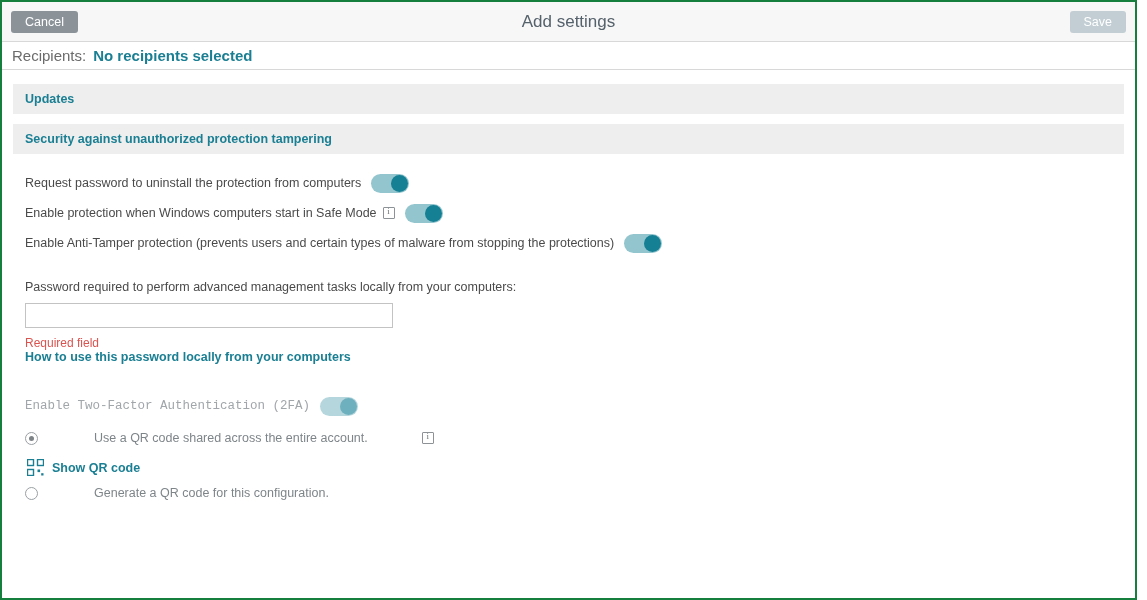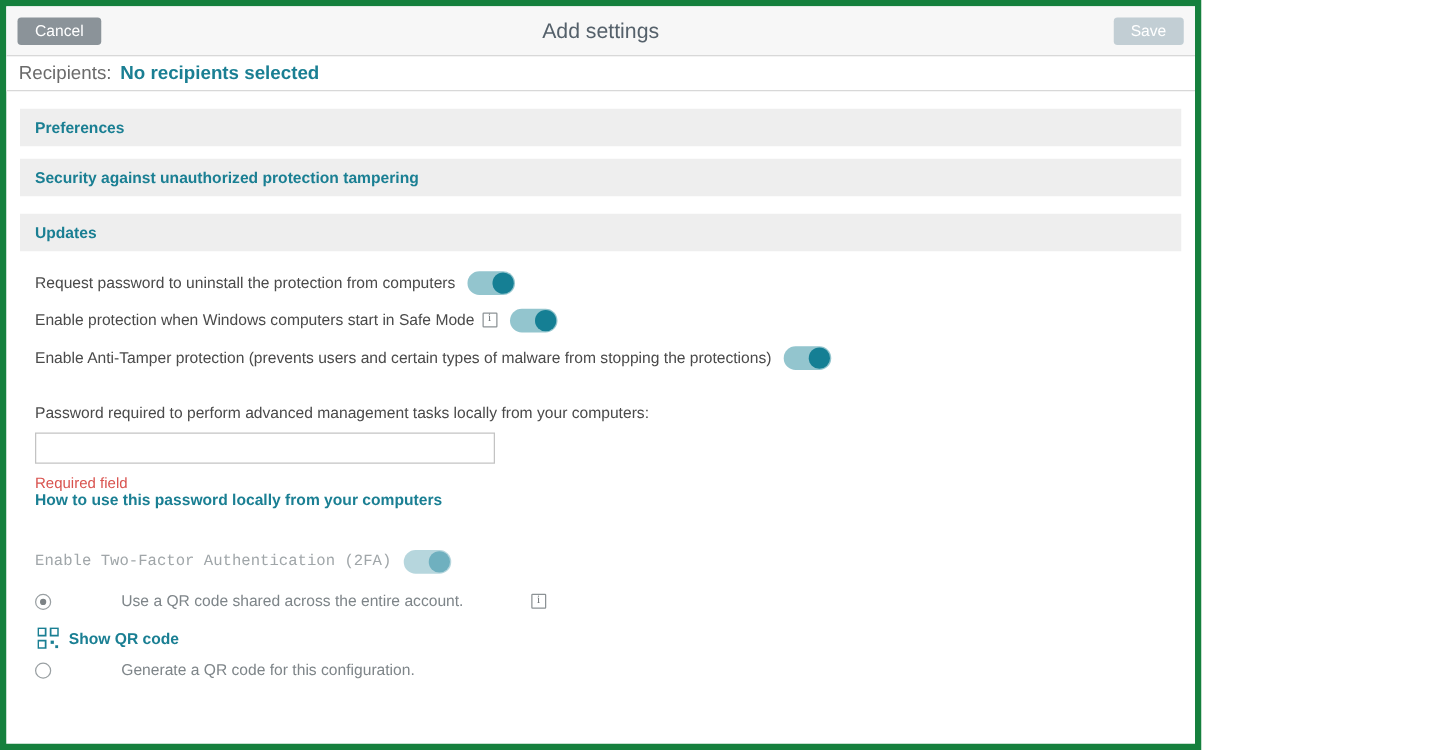--- a/index.html
+++ b/index.html
@@ -7,23 +7,23 @@
     margin: 0;
     padding: 0;
     background: #ffffff;
   }
   body {
     font-family: "Liberation Sans", sans-serif;
     font-size: 12.5px;
     color: #4a4a4a;
   }
   .app {
-    width: 961px;
+    width: 1137px;
     height: 600px;
-    border: 5px solid #15803d;
+    border: 2px solid #15803d;
     background: #ffffff;
     position: relative;
     overflow: hidden;
   }
 
   
   .titlebar {
     height: 40px;
     background: #f7f7f7;
     border-bottom: 1px solid #d8d8d8;
@@ -265,30 +265,27 @@
     <button class="btn btn-save">Save</button>
   </div>
 
   <div class="recipients">
     <span class="label">Recipients:</span>
     <span class="value">No recipients selected</span>
   </div>
 
   <div class="content">
 
+
     <div class="section-header">
-      <span>Preferences</span>
+      <span>Updates</span>
     </div>
 
     <div class="section-header last">
       <span>Security against unauthorized protection tampering</span>
-    </div>
-
-    <div class="section-header">
-      <span>Updates</span>
     </div>
 
     <div class="rows">
 
       <div class="row">
         <span class="rtext">Request password to uninstall the protection from computers</span>
         <div class="switch on">
           <div class="knob"></div>
         </div>
       </div>

